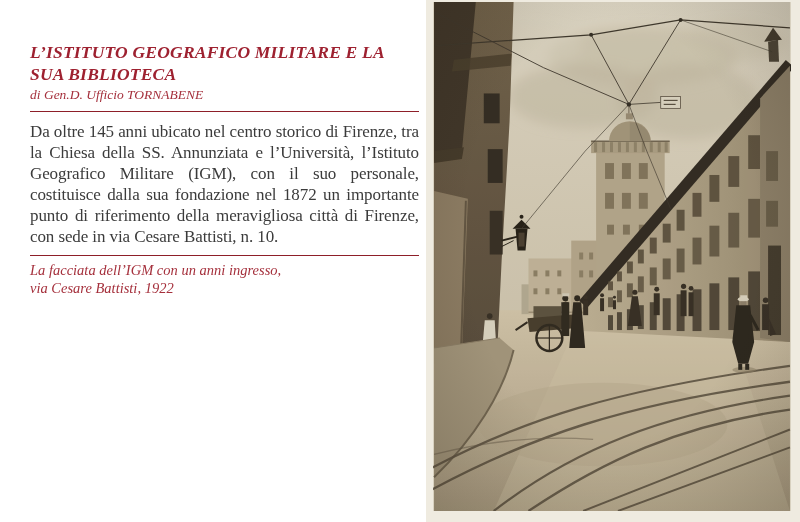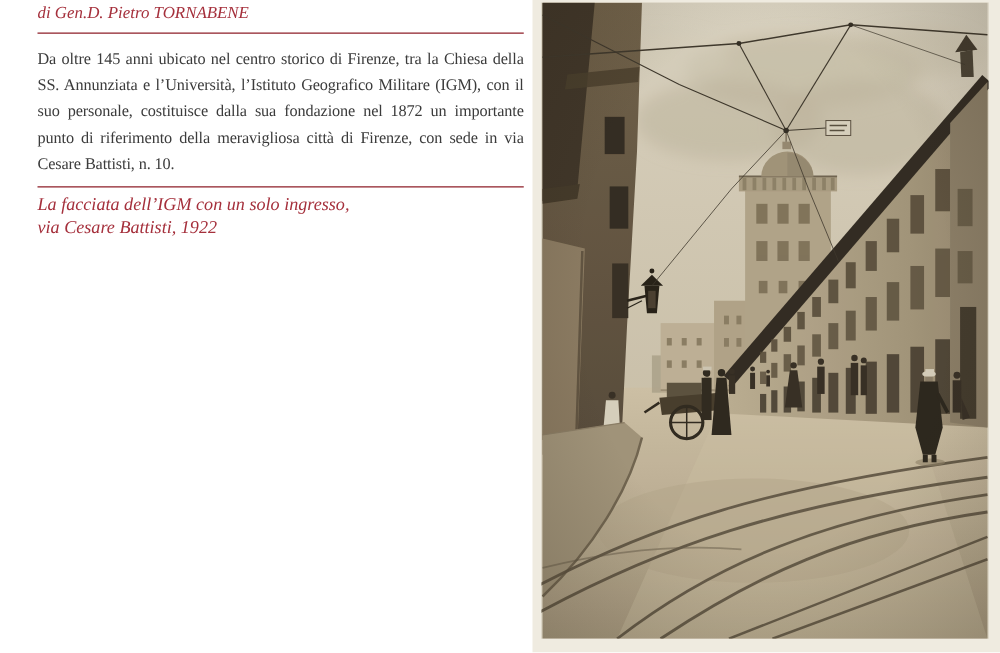--- a/index.html
+++ b/index.html
@@ -26,21 +26,21 @@
     color:#a5303c;
   }
   .rule{
     border:none;height:0;
     border-top:1.6px solid #8e1f29;
     margin:0;
   }
   .body-text{margin-top:9px;}
   .body-text p{
     margin:0;
-    font-size:13px;line-height:21px;
+    font-size:17px;line-height:21px;
     color:#3b3b3b;
     text-align:justify;
     letter-spacing:-0.1px;
   }
   .rule-bottom{margin-top:8px;}
   .caption{
     margin-top:6px;
     font-style:italic;
     font-size:14.5px;line-height:17.5px;
     color:#a5303c;
@@ -53,28 +53,29 @@
   .photo-frame{
     position:absolute;left:7px;top:2px;width:358px;height:509px;
     background:#d8d1c0;overflow:hidden;
   }
   .photo-frame svg{display:block;}
 </style>
 </head>
 <body>
 
 <div class="article">
-  <div class="byline">di Gen.D. Pietro TORNABENE</div>
+  <h1 class="title">L’ISTITUTO GEOGRAFICO MILITARE E LA SUA BIBLIOTECA</h1>
+  <div class="byline">di Gen.D. Ufficio TORNABENE</div>
   <hr class="rule">
   <div class="body-text">
     <p>Da oltre 145 anni ubicato nel centro storico di Firenze, tra la Chiesa della SS. Annunziata e l’Università, l’Istituto Geografico Militare (IGM), con il suo personale, costituisce dalla sua fondazione nel 1872 un importante punto di riferimento della meravigliosa città di Firenze, con sede in via Cesare Battisti, n. 10.</p>
   </div>
   <hr class="rule rule-bottom">
   <div class="caption">
-    <div>La facciata dell’IGM con un solo ingresso,</div>
+    <div>La facciata dell’IGM con un anni ingresso,</div>
     <div>via Cesare Battisti, 1922</div>
   </div>
 </div>
 
 <div class="photo-paper">
   <div class="photo-frame">
     <svg width="358" height="509" viewBox="0 0 358 512" xmlns="http://www.w3.org/2000/svg">
       <defs>
         <linearGradient id="skyG" x1="0" y1="0" x2="0" y2="1">
           <stop offset="0" stop-color="#dbd4c3"></stop>

